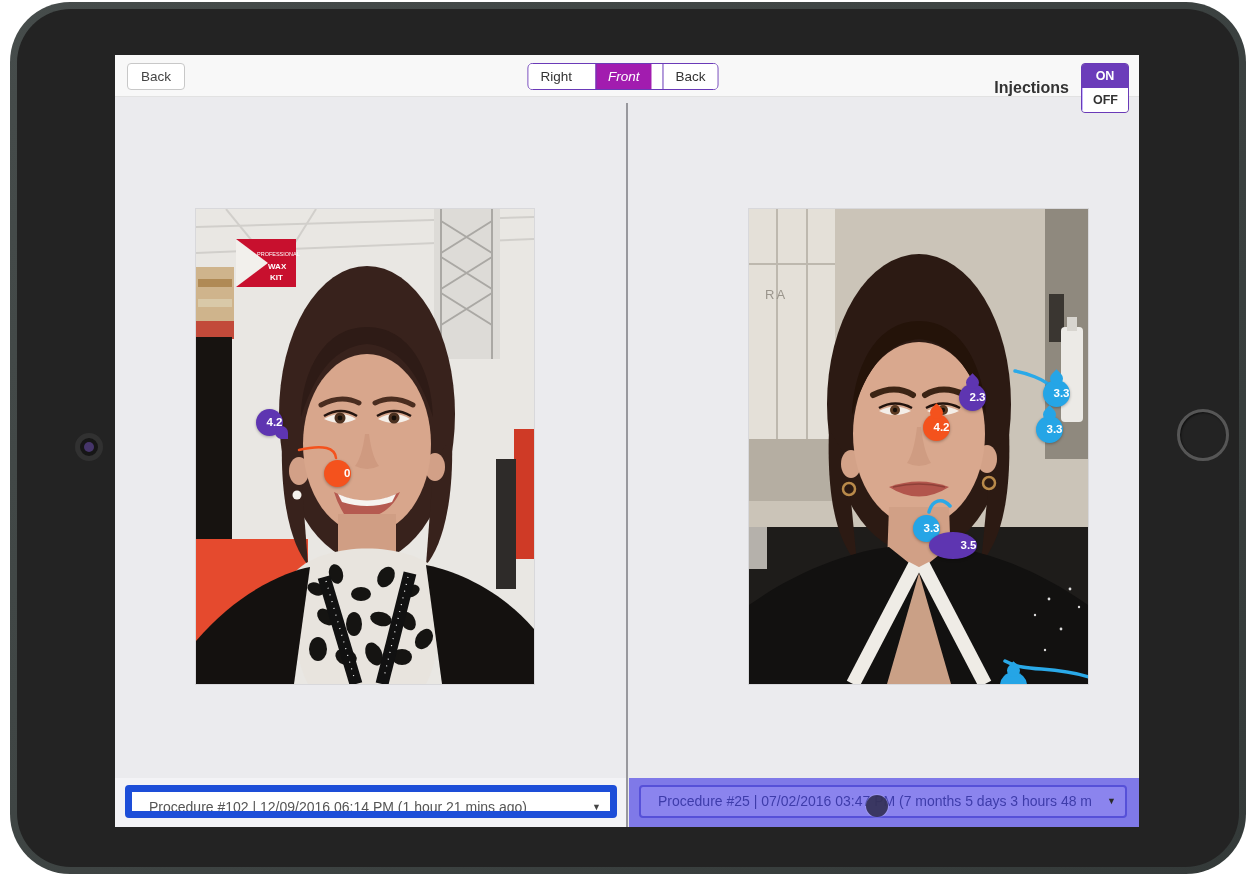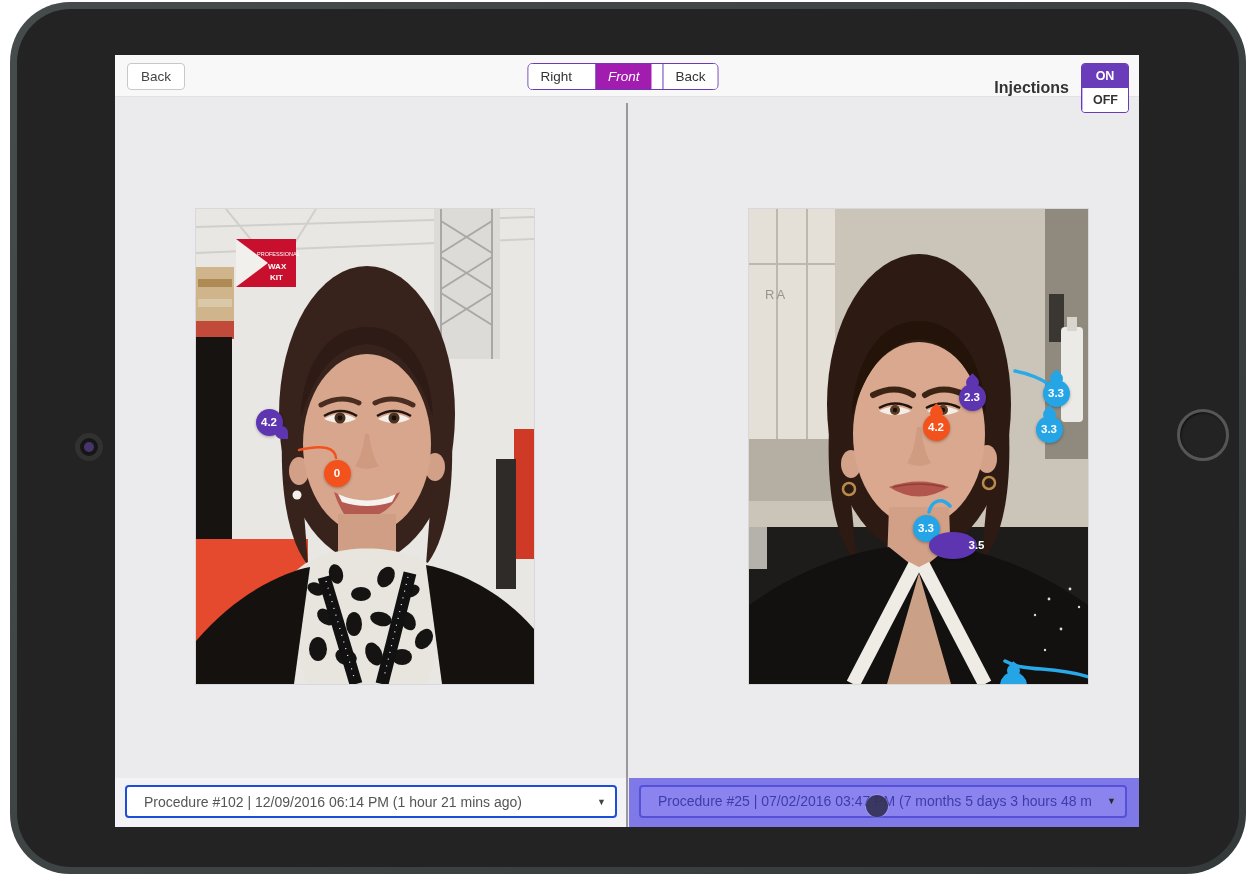--- a/index.html
+++ b/index.html
@@ -49,42 +49,42 @@
 
   .photo { position:absolute; top:112px; width:339px; height:475px; overflow:hidden;
            box-shadow:0 0 0 1px rgba(0,0,0,.08); }
   .photo-left  { left:81px;  width:338px; }
   .photo-right { left:634px; }
   .photo svg.illus { position:absolute; left:0; top:0; }
   .overlay { position:absolute; left:0; top:0; pointer-events:none; }
 
   
   .marker { position:absolute; width:27px; height:27px; margin:-13.5px 0 14px -13.5px;
-            border-radius:50%; display:flex; align-items:center; justify-content:center;
+            border-radius:50%; display:flex; align-items:center; justify-content:flex-end;
             color:#fff; font-weight:bold; font-size:11.5px;
             box-shadow:0 1px 3px rgba(0,0,0,.3); cursor:pointer; }
   .c-purple { background:#5e35b1; }
   .c-orange { background:#f4521d; }
   .c-blue   { background:#25a5e6; }
   .marker i { position:absolute; width:13px; height:13px; background:inherit; display:none; }
   .tail-up i { display:block; top:-8px; left:7px; border-radius:0 50% 50% 50%;
                transform:rotate(45deg); }
   .tail-down-right i { display:block; right:-5px; bottom:-3px; border-radius:50% 50% 0 50%; }
   .line-orange { stroke:#f4521d; stroke-width:2.5; fill:none; stroke-linecap:round; }
   .line-blue   { stroke:#2aa9e8; stroke-width:3.5; fill:none; stroke-linecap:round; }
 
   
   .bar { position:absolute; top:681px; height:49px; }
   .bar-left  { left:0; width:511px; background:#f3f3f6; }
   .bar-right { left:514px; width:510px; background:#7f79e8; }
   .proc-select { position:absolute; top:7px; height:33px; border-radius:4px;
             font-size:14px; line-height:31px; padding:0 28px 0 17px;
             white-space:nowrap; overflow:hidden; cursor:pointer; }
   .proc-select .caret { position:absolute; right:9px; top:0; font-size:9px; }
-  .sel-left  { left:10px; width:492px; background:#fff; border:2px solid #1d4ed8; color:#555; }
+  .sel-left  { left:10px; width:492px; background:#fff; border:7px solid #1d4ed8; color:#555; }
   .sel-left .caret { color:#444; }
   .sel-right { left:10px; width:488px; background:#8b84ee; border:2px solid #5650d8;
                color:#3e3caa; line-height:29px; }
   .sel-right .caret { color:#2a2a2a; }
   .touch-dot { position:absolute; left:237px; top:17px; width:22px; height:22px; border-radius:50%;
                background:#343157; opacity:.92; box-shadow:0 0 0 1px rgba(255,255,255,.15); }
 </style>
 </head>
 <body>
 

